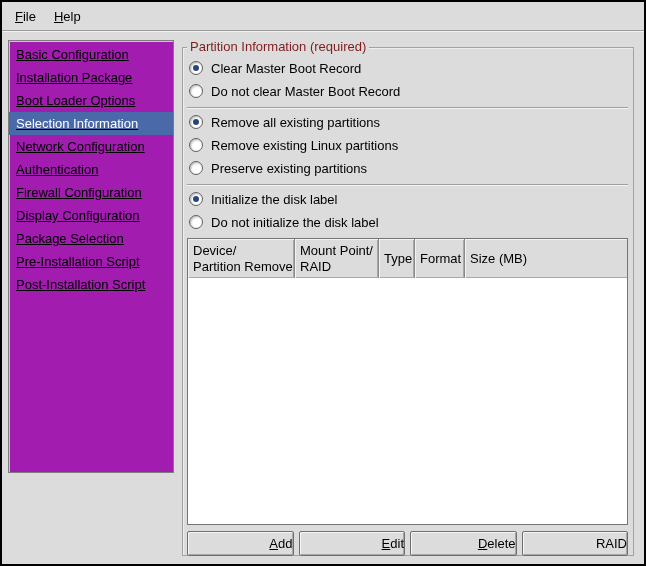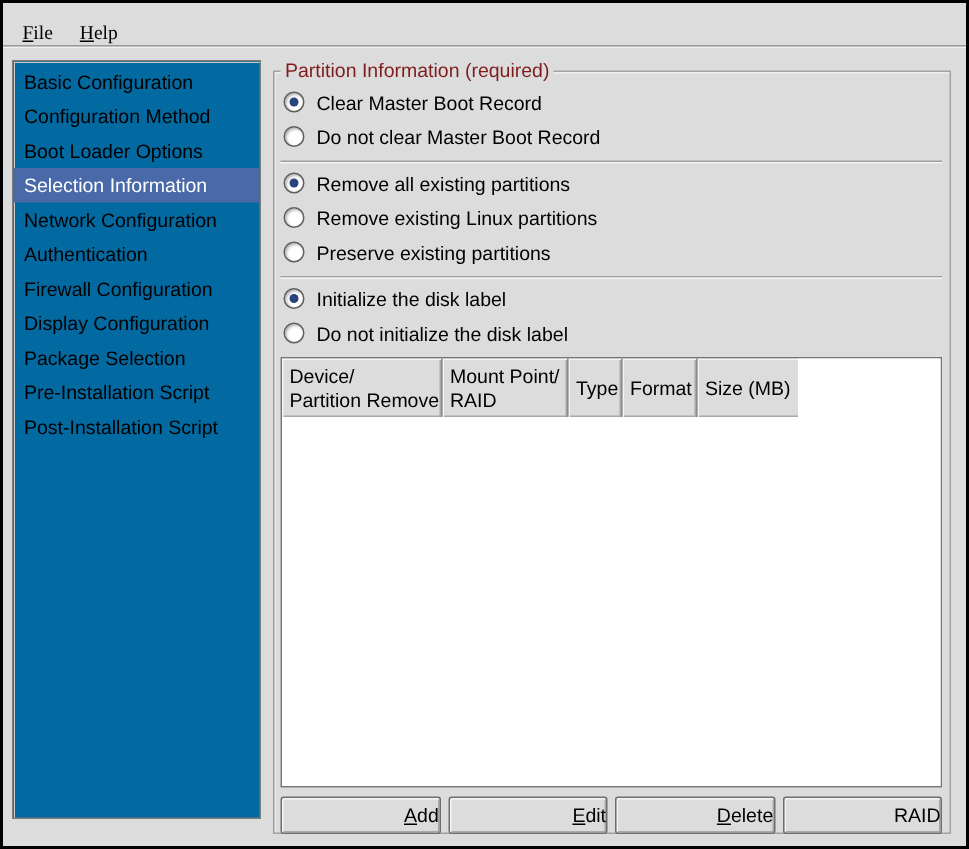--- a/index.html
+++ b/index.html
@@ -6,27 +6,27 @@
   html,body { width:646px; height:566px; }
   body { font-family:"Liberation Sans","DejaVu Sans",sans-serif; font-size:13px; color:#000; }
 
   .window { position:relative; width:646px; height:566px; background:#dcdcdc;
             border:2px solid #000; overflow:hidden; }
 
   
   .menubar { position:absolute; left:0; top:0; width:100%; height:29px;
              display:flex; align-items:stretch; padding-left:4px;
              border-bottom:1px solid #9b9b9b; box-shadow:0 1px 0 #f2f2f2; }
-  .menu-item { display:flex; align-items:flex-end; padding:0 9px; cursor:default;font-family:Liberation Serif, serif; }
+  .menu-item { display:flex; align-items:center; padding:0 9px; cursor:default; }
   .accel { text-decoration:underline; }
 
   
-  .sidebar { position:absolute; left:6px; top:38px; width:166px; height:506px;
-             background:#0369a1; border:1px solid #7c7c7c;
-             box-shadow:inset 1px 1px 0 #c9c9c9; padding-top:2px; }
+  .sidebar { position:absolute; left:6px; top:38px; width:166px; height:433px;
+             background:#a21caf; border:1px solid #7c7c7c;
+             box-shadow:inset 1px 1px 0 #c9c9c9; padding-top:2px;text-decoration:underline; }
   .side-item { height:23px; line-height:23px; padding-left:7px; white-space:nowrap; }
   .side-item.selected { background:#4a69a8; color:#fff; }
 
   
   .frame { position:absolute; left:180px; top:45px; width:452px; height:509px;
            border:1px solid #a2a2a2; box-shadow:inset 1px 1px 0 #eeeeee; }
   .frame-title { position:absolute; top:-9px; left:4px; background:#dcdcdc;
                  padding:0 3px; color:#7f1d1d; white-space:nowrap; }
   .frame-content { position:absolute; inset:0; padding:13px 5px 0 4px; }
 
@@ -36,21 +36,21 @@
            flex:0 0 auto; position:relative; }
   .radio.on::after { content:""; position:absolute; left:3px; top:3px;
                      width:6px; height:6px; border-radius:50%; background:#27447e; }
   .radio-label { margin-left:8px; white-space:nowrap; }
 
   .separator { height:2px; margin:6px 0 6px 0;
                border-top:1px solid #9f9f9f; border-bottom:1px solid #f4f4f4; }
 
   
   .ptable { margin-top:5px; height:287px; border:1px solid #757575; background:#fff;
-            display:flex; }
+            display:flex; flex-direction:column; }
   .ptable-header { display:flex; height:39px; flex:0 0 auto; background:#dcdcdc; }
   .hcell { display:flex; flex-direction:column; justify-content:center;
            padding:1px 5px; line-height:16px; white-space:nowrap; overflow:hidden;
            border-right:1px solid #8a8a8a;
            box-shadow:inset 1px 1px 0 #f4f4f4, inset -1px -1px 0 #a8a8a8; }
   .hcell:last-child { border-right:none;
            box-shadow:inset 1px 1px 0 #f4f4f4, inset 0 -1px 0 #a8a8a8; }
   .hdr-line:empty { display:none; }
   .c0 { flex:0 0 107px; } .c1 { flex:0 0 84px; } .c2 { flex:0 0 36px; }
   .c3 { flex:0 0 50px; } .c4 { flex:1 1 auto; }
@@ -73,21 +73,21 @@
     <div class="menu-item">
         <span><span class="accel">F</span><span>ile</span></span>
       </div>
     <div class="menu-item">
         <span><span class="accel">H</span><span>elp</span></span>
       </div>
   </div>
 
   <div class="sidebar">
     <div class="side-item">Basic Configuration</div>
-    <div class="side-item">Configuration Method</div>
+    <div class="side-item">Installation Package</div>
     <div class="side-item">Boot Loader Options</div>
     <div class="side-item selected">Selection Information</div>
     <div class="side-item">Network Configuration</div>
     <div class="side-item">Authentication</div>
     <div class="side-item">Firewall Configuration</div>
     <div class="side-item">Display Configuration</div>
     <div class="side-item">Package Selection</div>
     <div class="side-item">Pre-Installation Script</div>
     <div class="side-item">Post-Installation Script</div>
   </div>

